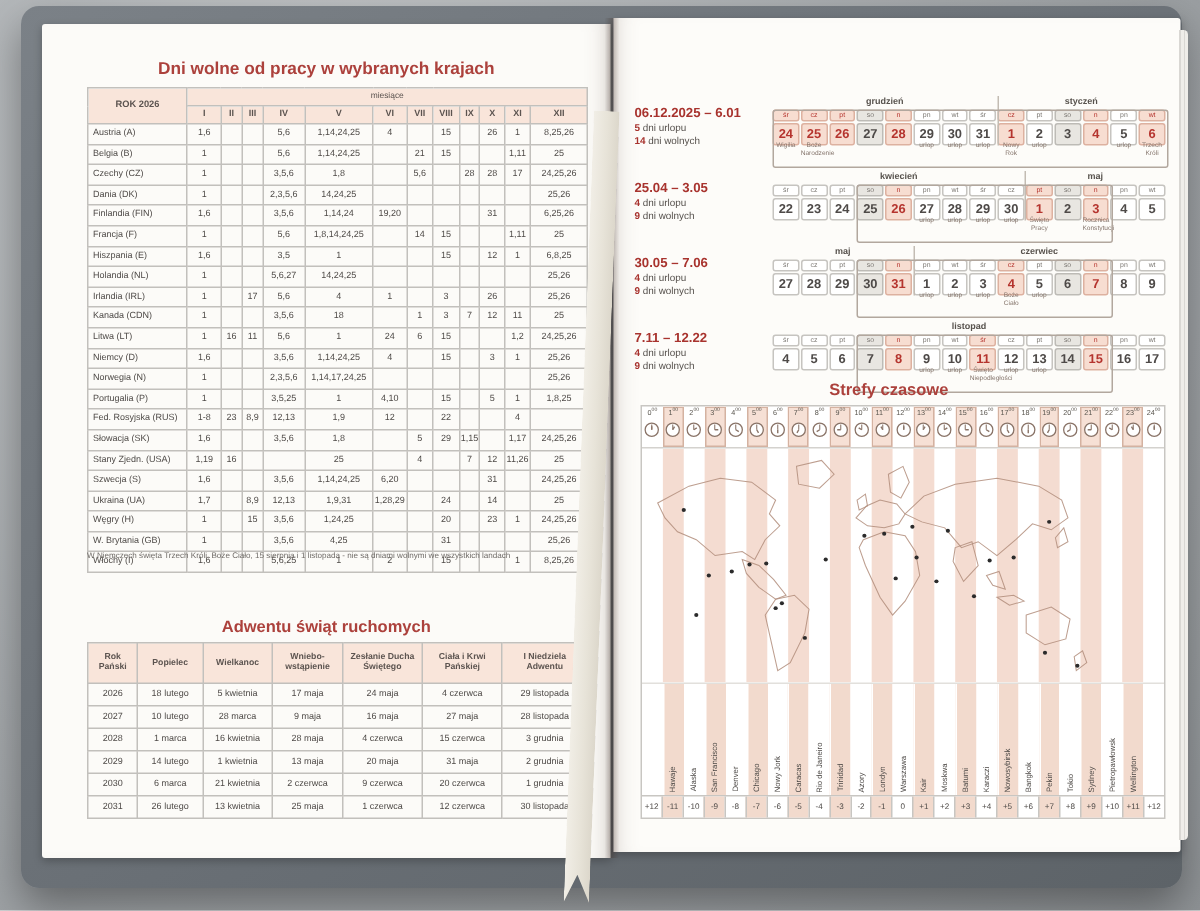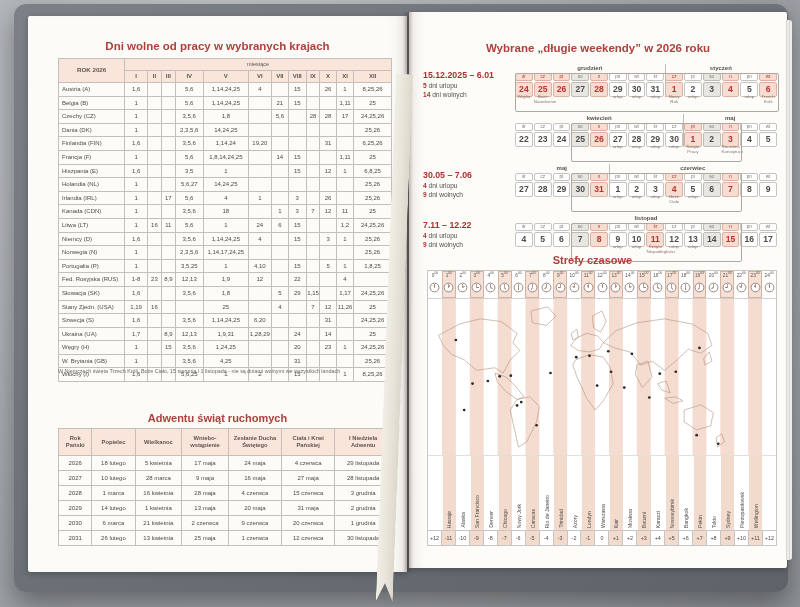--- a/index.html
+++ b/index.html
@@ -589,25 +589,24 @@
             <td>25 maja</td>
             <td>1 czerwca</td>
             <td>12 czerwca</td>
             <td>30 listopada</td>
           </tr>
         </tbody>
       </table>
   </div>
 
   <div class="page page-right">
-    <div class="rp-title">Wybrane „długie weekendy” w 2026 roku</div>
     <div class="weekends" id="weekends">
         <div class="wk">
           <div class="wk-info">
-            <div class="wk-range">15.12.2025 – 6.01</div>
+            <div class="wk-range">06.12.2025 – 6.01</div>
             <div class="wk-line"><span class="rednum">5</span> dni urlopu</div>
             <div class="wk-line"><span class="rednum">14</span> dni wolnych</div>
           </div>
           <div class="wk-strip">
             <div class="wk-months">
               <div class="wk-month" style="width: 57.1429%;">grudzień</div>
               <div class="wk-month" style="width: 42.8571%;">styczeń</div>
             </div>
             <div class="wk-cells">
               <div class="cell hol">
@@ -681,20 +680,25 @@
               <div class="wk-note"></div>
               <div class="wk-note"></div>
               <div class="wk-note">urlop</div>
               <div class="wk-note">Trzech Króli</div>
             </div>
             <div class="wk-vline" style="left: 57.1429%;"></div>
             <div class="wk-frame" style="left: 0%; width: 100%;"></div>
           </div>
         </div>
         <div class="wk">
+          <div class="wk-info">
+            <div class="wk-range">25.04 – 3.05</div>
+            <div class="wk-line"><span class="rednum">4</span> dni urlopu</div>
+            <div class="wk-line"><span class="rednum">9</span> dni wolnych</div>
+          </div>
           <div class="wk-strip">
             <div class="wk-months">
               <div class="wk-month" style="width: 64.2857%;">kwiecień</div>
               <div class="wk-month" style="width: 35.7143%;">maj</div>
             </div>
             <div class="wk-cells">
               <div class="cell">
                 <div class="dow">śr</div>
                 <div class="num">22</div>
               </div>

